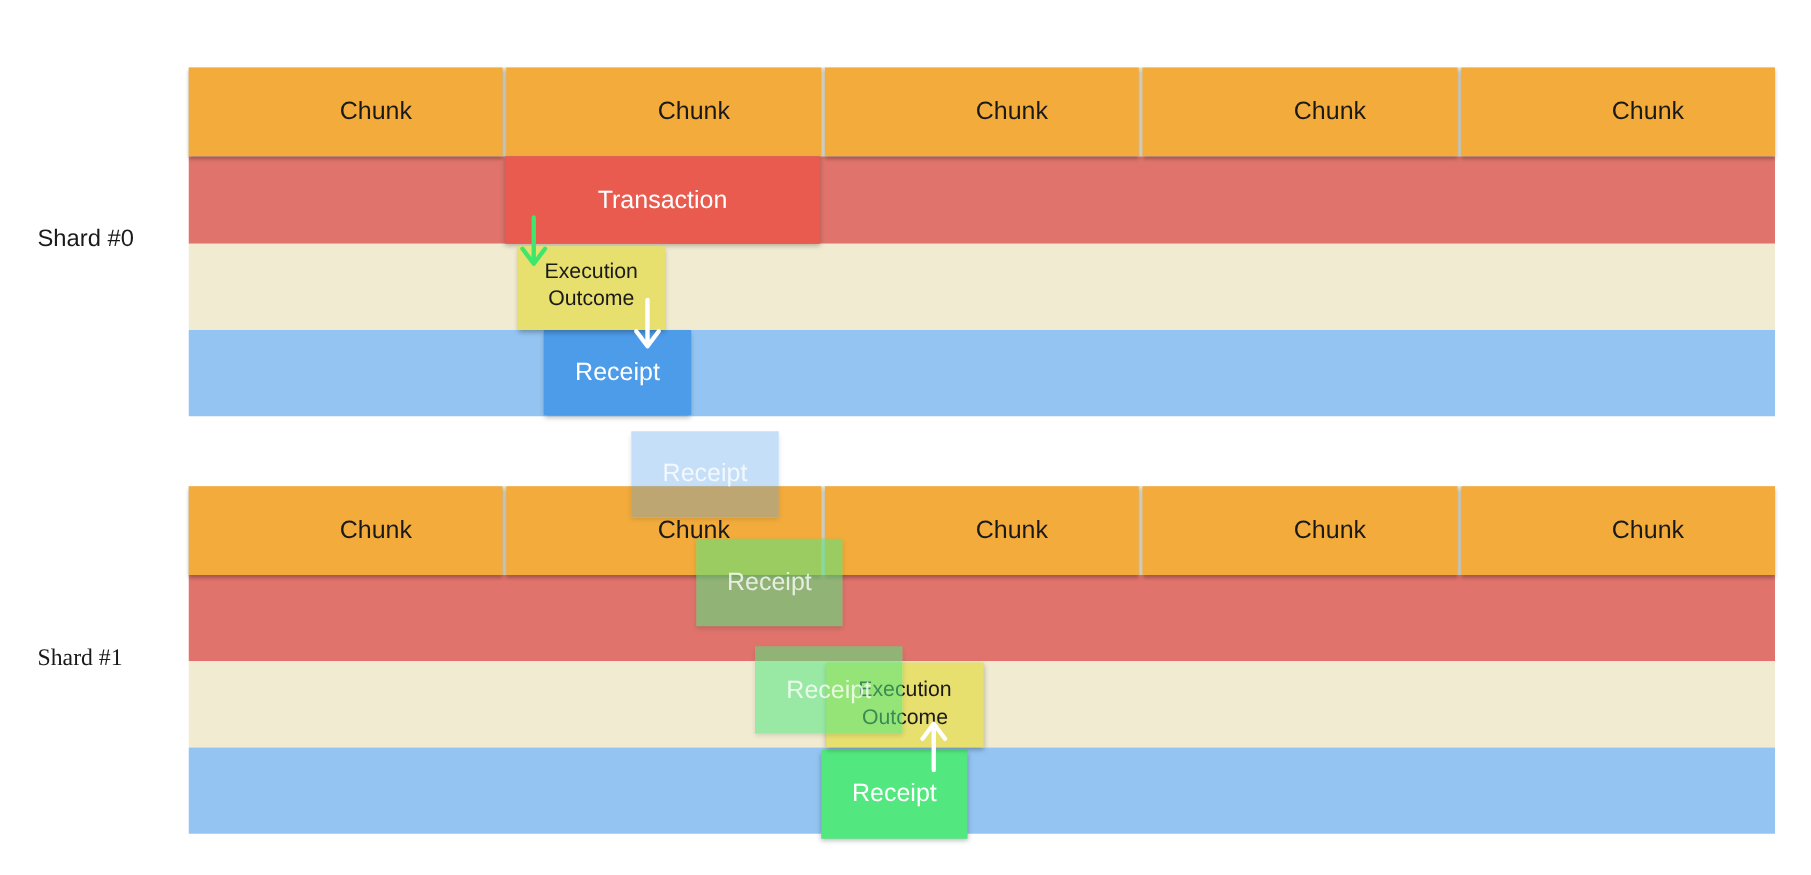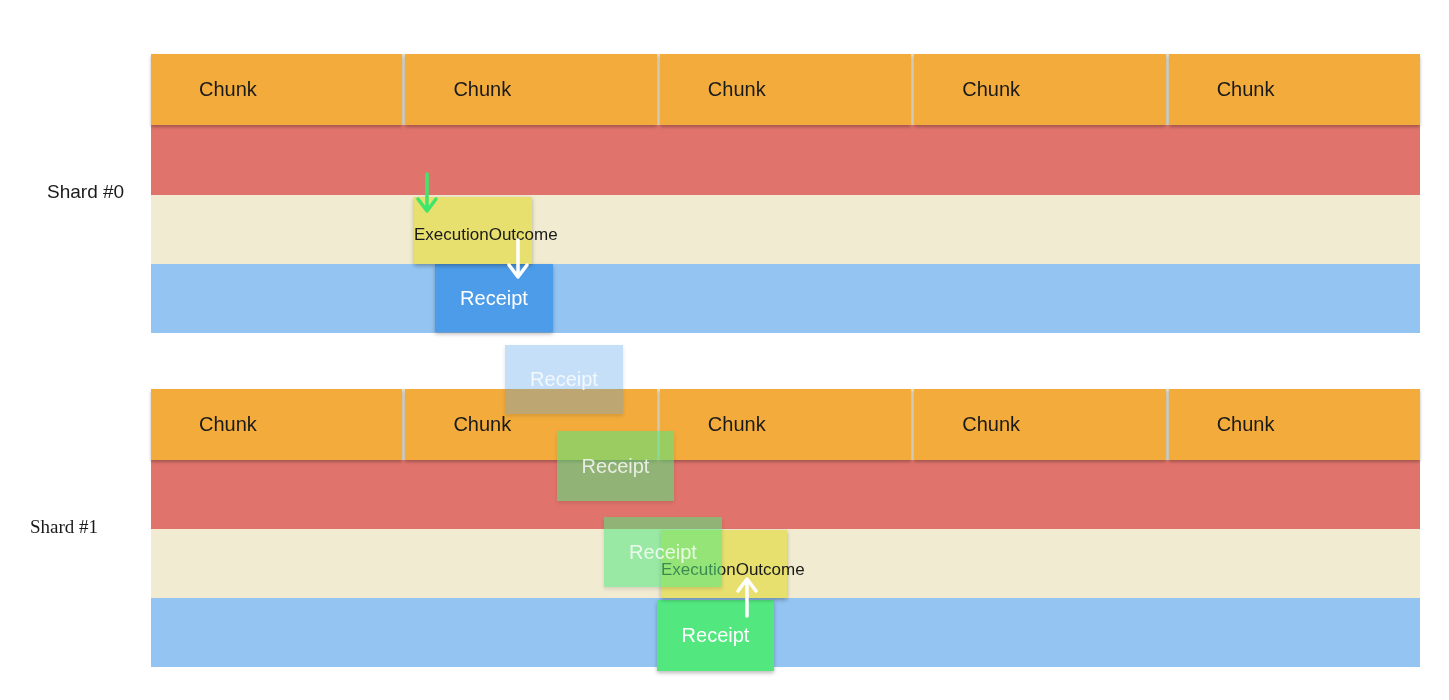--- a/index.html
+++ b/index.html
@@ -30,21 +30,21 @@
     display: flex;
     gap: 3px;
     background: var(--chunk_gap, #E5DFC9);
     z-index: 2;
   }
   .chunk {
     flex: 1 1 0;
     background: var(--chunk_orange, #F3AC3C);
     display: flex;
     align-items: center;
-    justify-content: flex-start;
+    justify-content: center;
     font-size: 20px;
     color: var(--text_dark, #1a1a1a);
     box-shadow: 0 2px 3px rgba(0,0,0,0.28);
     padding-left: 48px;
   }
   .lane {
     position: absolute;
     left: 151px;
     width: 1269px;
     z-index: 1;
@@ -64,21 +64,21 @@
     background: var(--transaction_red, #E95B4E);
     color: var(--text_light, #ffffff);
     font-size: 20px;
     z-index: 4;
   }
   .box-outcome {
     background: var(--outcome_yellow, #E7DF6E);
     color: var(--text_dark, #1a1a1a);
     font-size: 17px;
     line-height: 22px;
-    flex-direction: row;
+    flex-direction: column;
     justify-content: flex-start;
     padding-top: 9px;
     box-sizing: border-box;
     z-index: 5;
   }
   .box-receipt-blue {
     background: var(--receipt_blue, #4D9CE9);
     color: var(--text_light, #ffffff);
     font-size: 20px;
     z-index: 4;
@@ -107,21 +107,21 @@
     position: absolute;
     z-index: 10;
     pointer-events: none;
   }
 </style>
 </head>
 <body>
 
 <div class="canvas">
 
-  <div class="shard-label" style="top:181px;margin-left:17px;">Shard #0</div>
+  <div class="shard-label" style="top:181px;">Shard #0</div>
 
   <div class="chunk-row" style="top:54px;height:71px;">
     <div class="chunk">
         <span>Chunk</span>
       </div>
     <div class="chunk">
         <span>Chunk</span>
       </div>
     <div class="chunk">
         <span>Chunk</span>
@@ -131,20 +131,23 @@
       </div>
     <div class="chunk">
         <span>Chunk</span>
       </div>
   </div>
 
   <div class="lane lane-red" style="top:125px;height:70px;"></div>
   <div class="lane lane-cream" style="top:195px;height:69px;"></div>
   <div class="lane lane-blue" style="top:264px;height:69px;"></div>
 
+  <div class="box box-transaction" style="left:404px;top:125px;width:252px;height:70px;">
+    <span>Transaction</span>
+  </div>
 
   <div class="box box-outcome" style="left:414px;top:197px;width:118px;height:67px;">
     <div>Execution</div>
     <div>Outcome</div>
   </div>
 
   <div class="box box-receipt-blue" style="left:435px;top:264px;width:118px;height:68px;">
     <span>Receipt</span>
   </div>
 

